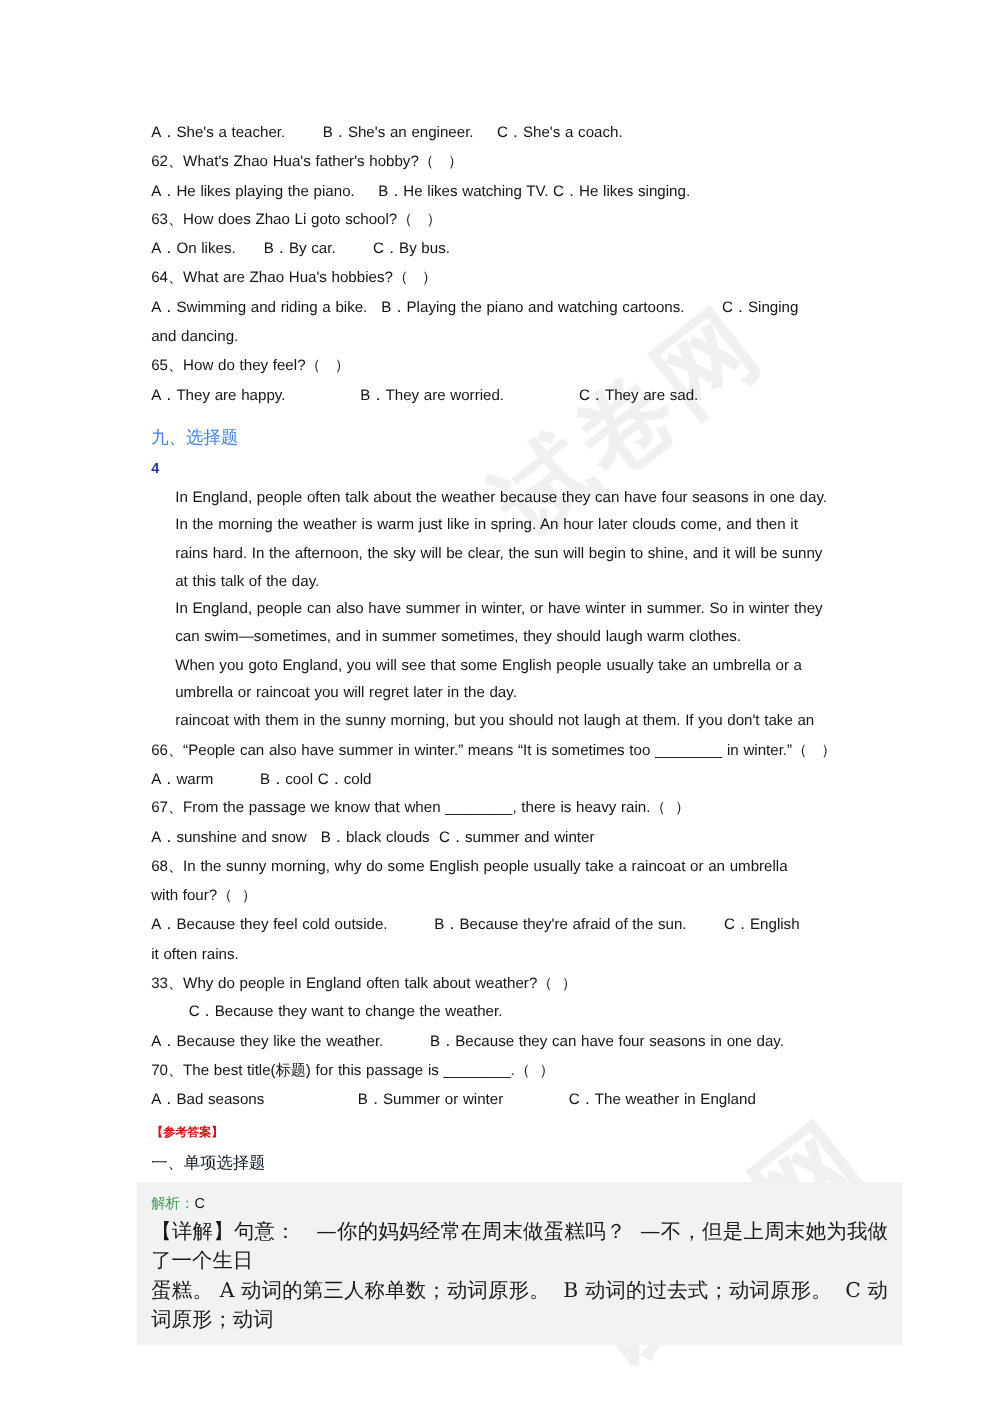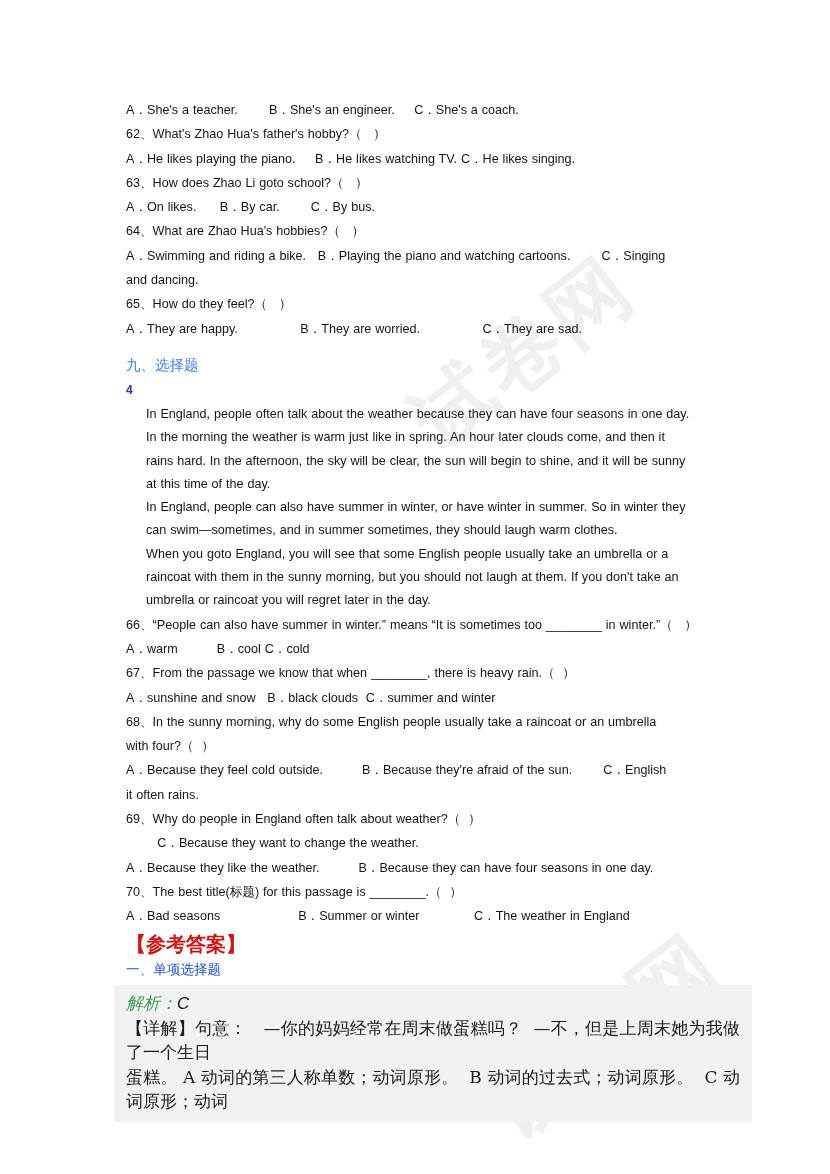--- a/index.html
+++ b/index.html
@@ -74,50 +74,49 @@
     font-size: 12px;
     line-height: 22px;
     color: #2633c4;
     font-weight: 700;
     margin-top: 1px;
     margin-bottom: 2px;
   }
 
   .answers-title {
     font-family: "DejaVu Serif", "Liberation Serif", serif;
-    font-size: 20px;
+    font-size: 10px;
     line-height: 25px;
     color: #d81010;
     font-weight: 700;
     margin-top: 3px;
   }
 
   .section-cn {
     font-family: "DejaVu Serif", "Liberation Serif", serif;
     font-size: 13.6px;
     line-height: 25px;
-    color: #1d4ed8;
+    color: #0f172a;
   }
 
   
   .explain-box {
     background: #f2f2f2;
     margin-top: 3px;
     margin-left: -12px;
     margin-right: -22px;
     padding: 6px 12px 8px 12px;
     box-sizing: border-box;
   }
   .explain-line {
     font-family: "DejaVu Serif", "Liberation Serif", serif;
-    font-size: 17px;
+    font-size: 12px;
     line-height: 24px;
     color: #1a1a1a;
     white-space: pre-wrap;
-    font-style: italic;
   }
   .label-jiexi {
     color: #3f9a52;
   }
   .ans-letter {
     font-family: "Liberation Sans", sans-serif;
     color: #141414;
   }
   .explain-para {
     font-family: "DejaVu Serif", "Liberation Serif", serif;
@@ -150,43 +149,43 @@
   </div>
 
   <div class="cn-heading">九、选择题</div>
   <div class="num-blue">4</div>
 
   <div class="passage">
     <div>
       <div class="line">In England, people often talk about the weather because they can have four seasons in one day.</div>
       <div class="line">In the morning the weather is warm just like in spring. An hour later clouds come, and then it</div>
       <div class="line">rains hard. In the afternoon, the sky will be clear, the sun will begin to shine, and it will be sunny</div>
-      <div class="line">at this time of the day.</div>
+      <div class="line">at this talk of the day.</div>
     </div>
     <div>
       <div class="line">In England, people can also have summer in winter, or have winter in summer. So in winter they</div>
       <div class="line">can swim—sometimes, and in summer sometimes, they should laugh warm clothes.</div>
     </div>
     <div>
       <div class="line">When you goto England, you will see that some English people usually take an umbrella or a</div>
+      <div class="line">umbrella or raincoat you will regret later in the day.</div>
       <div class="line">raincoat with them in the sunny morning, but you should not laugh at them. If you don't take an</div>
-      <div class="line">umbrella or raincoat you will regret later in the day.</div>
     </div>
   </div>
 
   <div>
     <div class="line">66、“People can also have summer in winter.” means “It is sometimes too ________ in winter.”（   ）</div>
     <div class="line">A．warm          B．cool C．cold</div>
     <div class="line">67、From the passage we know that when ________, there is heavy rain.（  ）</div>
     <div class="line">A．sunshine and snow   B．black clouds  C．summer and winter</div>
     <div class="line">68、In the sunny morning, why do some English people usually take a raincoat or an umbrella</div>
     <div class="line">with four?（  ）</div>
     <div class="line">A．Because they feel cold outside.          B．Because they're afraid of the sun.        C．English</div>
     <div class="line">it often rains.</div>
-    <div class="line">69、Why do people in England often talk about weather?（  ）</div>
+    <div class="line">33、Why do people in England often talk about weather?（  ）</div>
     <div class="line">        C．Because they want to change the weather.</div>
     <div class="line">A．Because they like the weather.          B．Because they can have four seasons in one day.</div>
     <div class="line">70、The best title(标题) for this passage is ________.（  ）</div>
     <div class="line">A．Bad seasons                    B．Summer or winter              C．The weather in England</div>
   </div>
 
   <div class="answers-title">【参考答案】</div>
   <div class="section-cn">一、单项选择题</div>
 
   <div class="explain-box">

